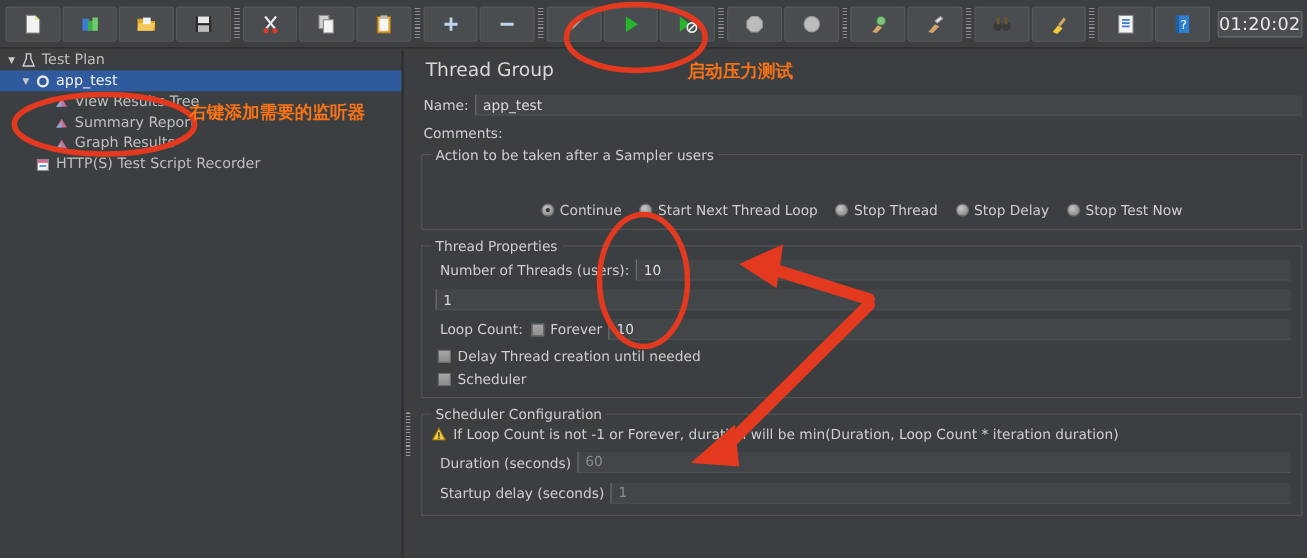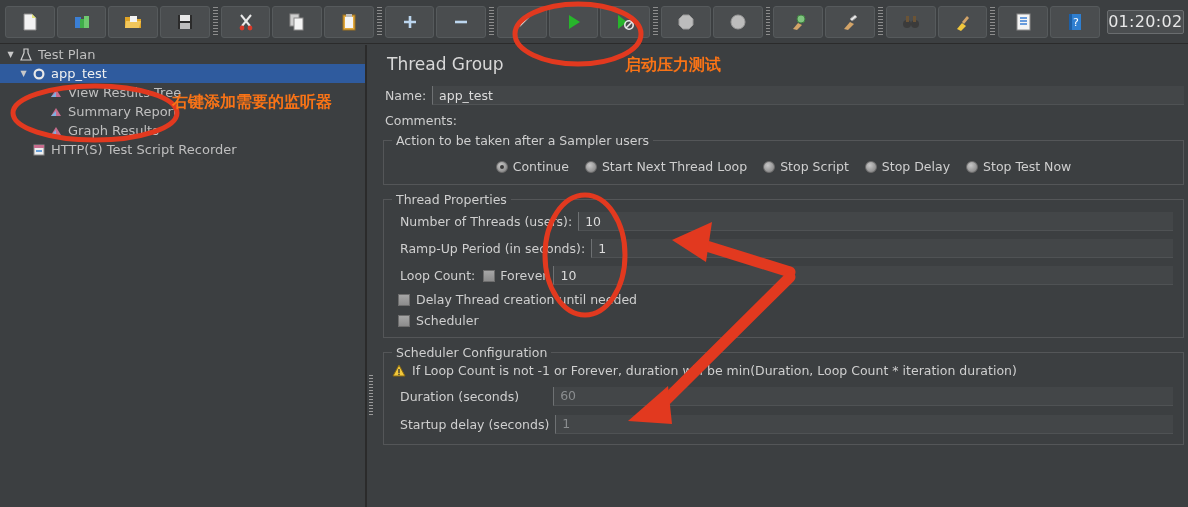--- a/index.html
+++ b/index.html
@@ -107,21 +107,21 @@
     border: 1px solid #545658;
     padding: 12px 6px 6px 6px;
   }
   .group > .legend {
     position: absolute; top: -8px; left: 8px;
     background: #3c3f41; padding: 0 4px;
     color: #cfcfcf; font-size: 12.5px;
   }
 
   .radio-row { display: flex; align-items: center; justify-content: center; gap: 16px; padding: 6px 0 4px 0; }
-  .radio { display: flex; align-items: center; gap: 5px; color: #cfcfcf; font-size: 12.5px; white-space: nowrap; }
+  .radio { display: flex; align-items: center; gap: 5px; color: #cfcfcf; font-size: 12.5px; white-space: nowrap; margin-top: 24px; }
   .rdot {
     width: 12px; height: 12px; border-radius: 50%;
     background: radial-gradient(circle at 38% 34%, #c7c7c7 0%, #9a9a9a 58%, #7b7b7b 100%);
     border: 1px solid #6d6d6d;
     display: flex; align-items: center; justify-content: center;
   }
   .rdot.on::after { content: ""; width: 4px; height: 4px; border-radius: 50%; background: #3a3a3a; }
 
   .chk {
     width: 12px; height: 12px; flex: 0 0 12px;
@@ -387,21 +387,21 @@
         <label class="radio">
           <span class="rdot on"></span>
           <span>Continue</span>
         </label>
         <label class="radio">
           <span class="rdot"></span>
           <span>Start Next Thread Loop</span>
         </label>
         <label class="radio">
           <span class="rdot"></span>
-          <span>Stop Script</span>
+          <span>Stop Thread</span>
         </label>
         <label class="radio">
           <span class="rdot"></span>
           <span>Stop Delay</span>
         </label>
         <label class="radio">
           <span class="rdot"></span>
           <span>Stop Test Now</span>
         </label>
       </div>
@@ -409,21 +409,20 @@
 
     <div class="group" style="margin-top:14px;padding-top:8px;">
       <span class="legend">Thread Properties</span>
 
       <div class="row-line" style="height:27px;">
         <span class="fld-label">Number of Threads (users):</span>
         <span class="inp">10</span>
       </div>
 
       <div class="row-line" style="height:27px;">
-        <span class="fld-label">Ramp-Up Period (in seconds):</span>
         <span class="inp">1</span>
       </div>
 
       <div class="row-line" style="height:27px;">
         <span class="fld-label">Loop Count:</span>
         <span class="chk" style="margin-left:8px;"></span>
         <span class="fld-label" style="padding-left:5px;">Forever</span>
         <span class="inp">10</span>
       </div>
 
@@ -445,21 +444,21 @@
         <span class="warn-ico">
           <svg width="14" height="13" viewBox="0 0 14 13">
             <path d="M7 1l6 11H1z" fill="#f2c83c" stroke="#8a6a10"></path>
             <path d="M7 5v4" stroke="#3a3a3a" stroke-width="1.4"></path>
             <circle cx="7" cy="10.4" r="0.8" fill="#3a3a3a"></circle>
           </svg>
         </span>
         <span>If Loop Count is not -1 or Forever, duration will be min(Duration, Loop Count * iteration duration)</span>
       </div>
 
-      <div class="row-line" style="height:28px;gap:28px;">
+      <div class="row-line" style="height:28px;">
         <span class="fld-label">Duration (seconds)</span>
         <span class="inp ph">60</span>
       </div>
 
       <div class="row-line" style="height:28px;">
         <span class="fld-label">Startup delay (seconds)</span>
         <span class="inp ph">1</span>
       </div>
     </div>
   </div>

